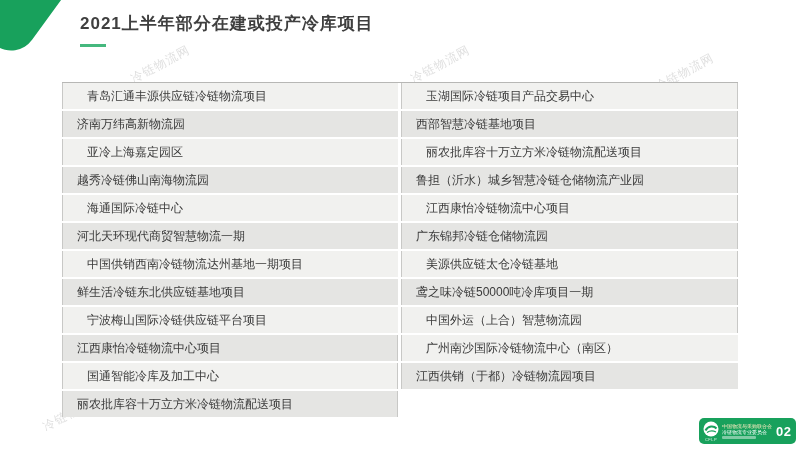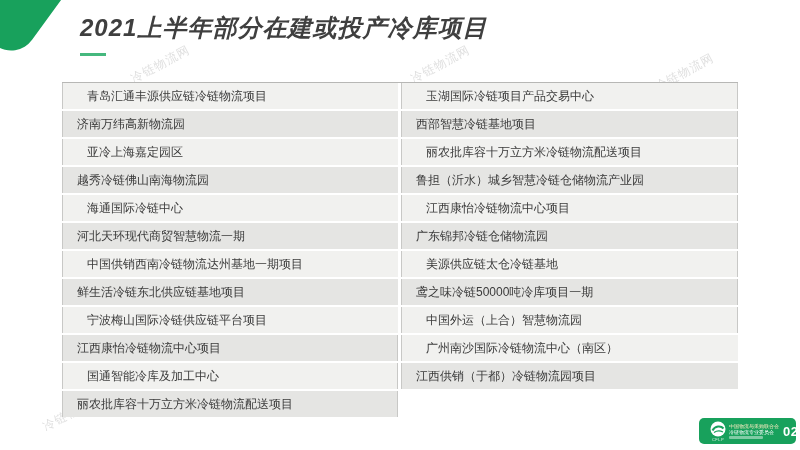--- a/index.html
+++ b/index.html
@@ -32,25 +32,24 @@
     transform:rotate(36deg);
     z-index:3;
   }
 
   .title-block{
     position:absolute;
     left:80px;top:12px;
     z-index:4;
   }
   .title{
-    font-size:24px;
+    font-size:17px;
     font-weight:bold;
     color:var(--title-text);
     letter-spacing:1px;
-    font-style:italic;
   }
   .title-underline{
     width:26px;height:3px;
     background:var(--underline-green);
     margin-top:9px;
   }
 
   
   .wm{
     position:absolute;
@@ -97,21 +96,21 @@
 
   
   .footer-pill{
     position:absolute;
     left:699px;top:418px;
     width:97px;height:26px;
     background:var(--accent-green);
     border-radius:5px;
     display:flex;
     align-items:center;
-    padding:2px 5px 2px 11px;
+    padding:2px 5px 2px 4px;
     z-index:5;
   }
   .logo-col{
     display:flex;flex-direction:column;align-items:center;
     margin-right:3px;
   }
   .logo-circle{display:block;}
   .logo-abbr{
     font-size:4px;line-height:5px;color:#d9f2e4;letter-spacing:.5px;
   }

